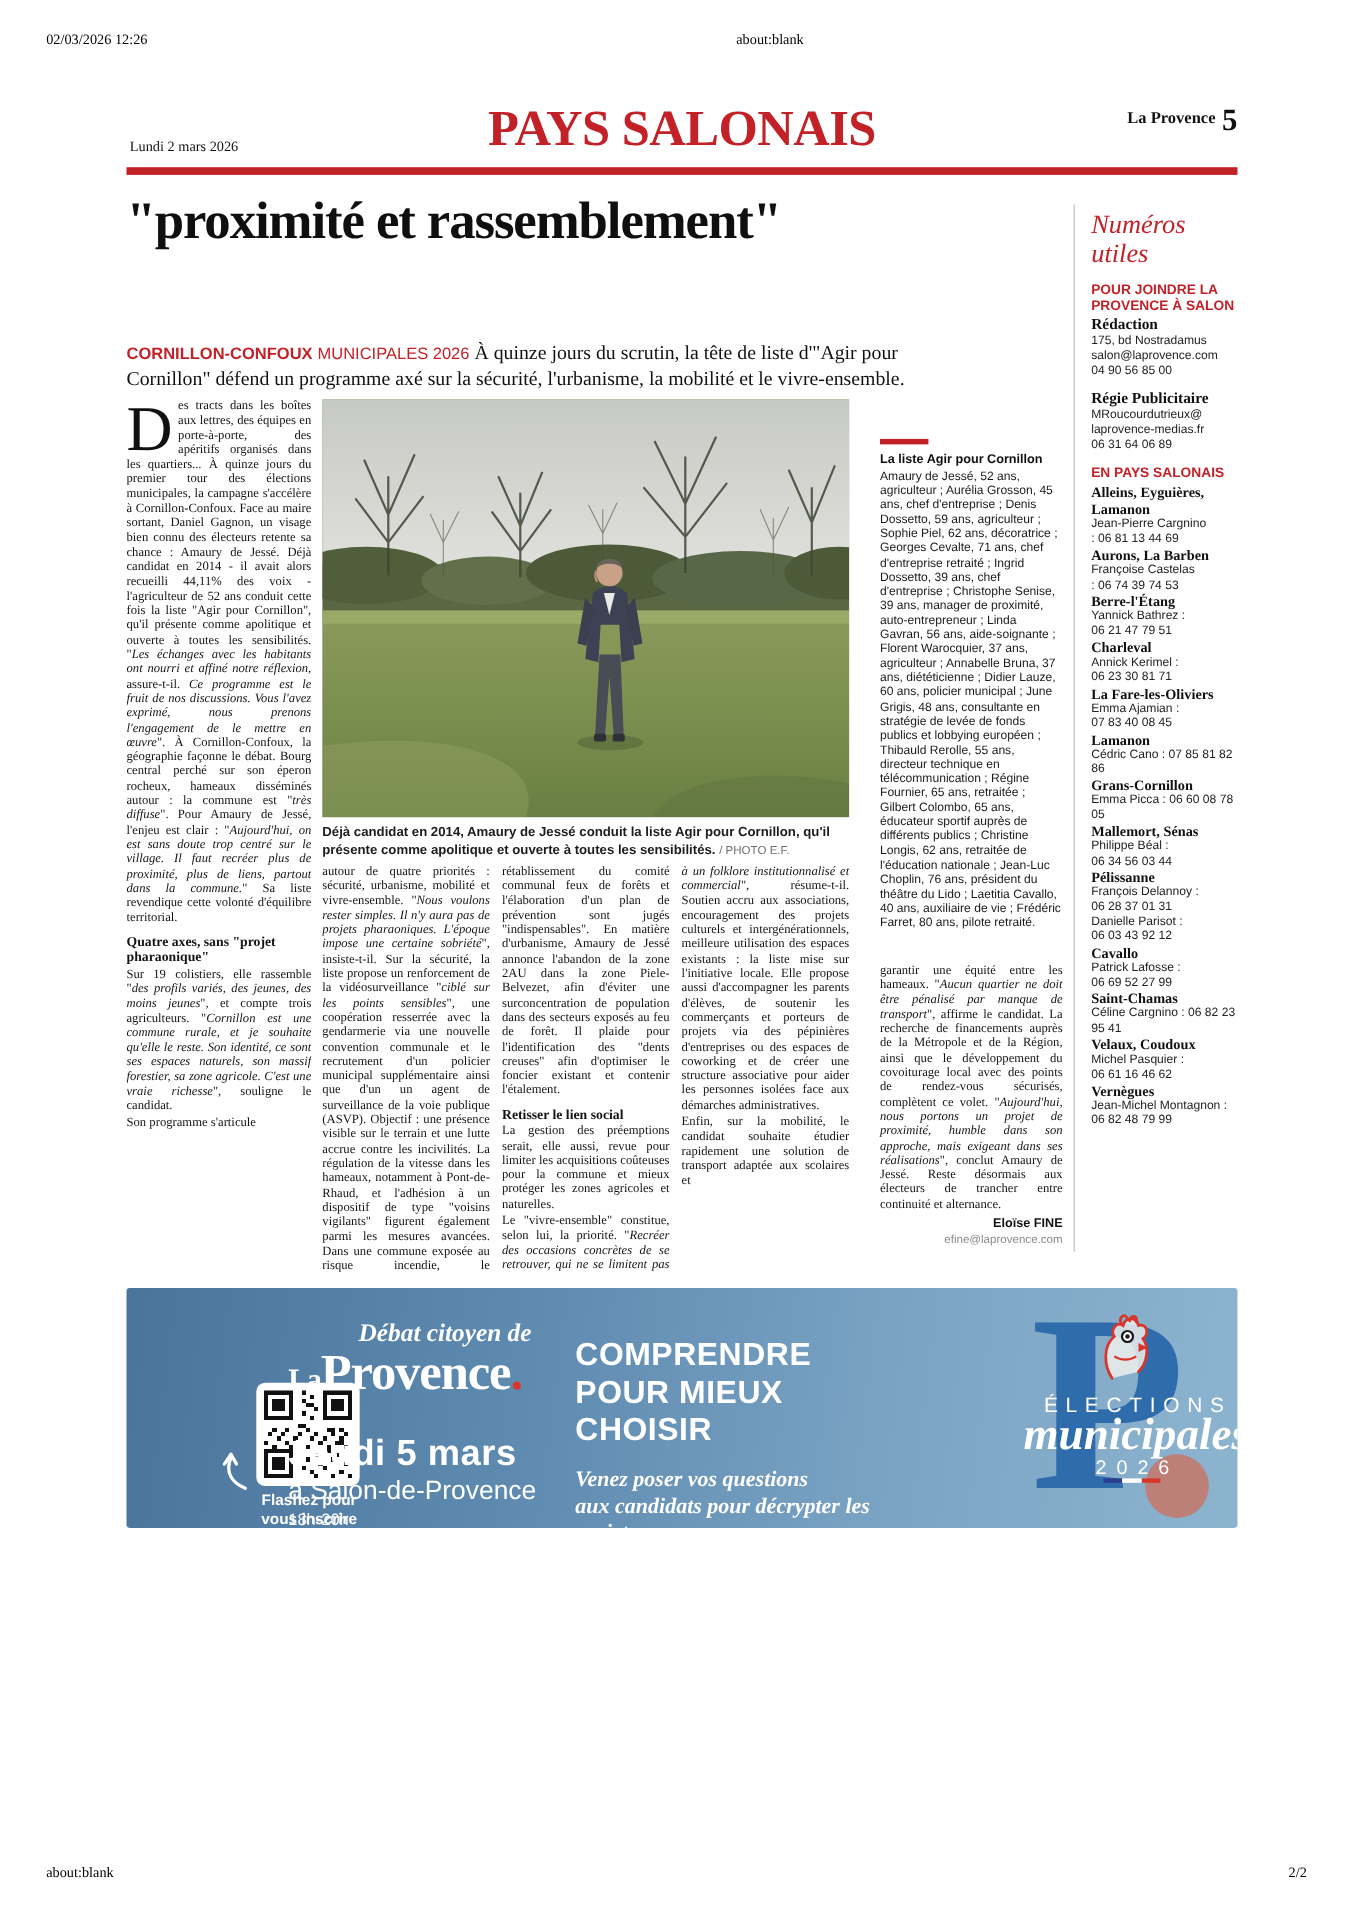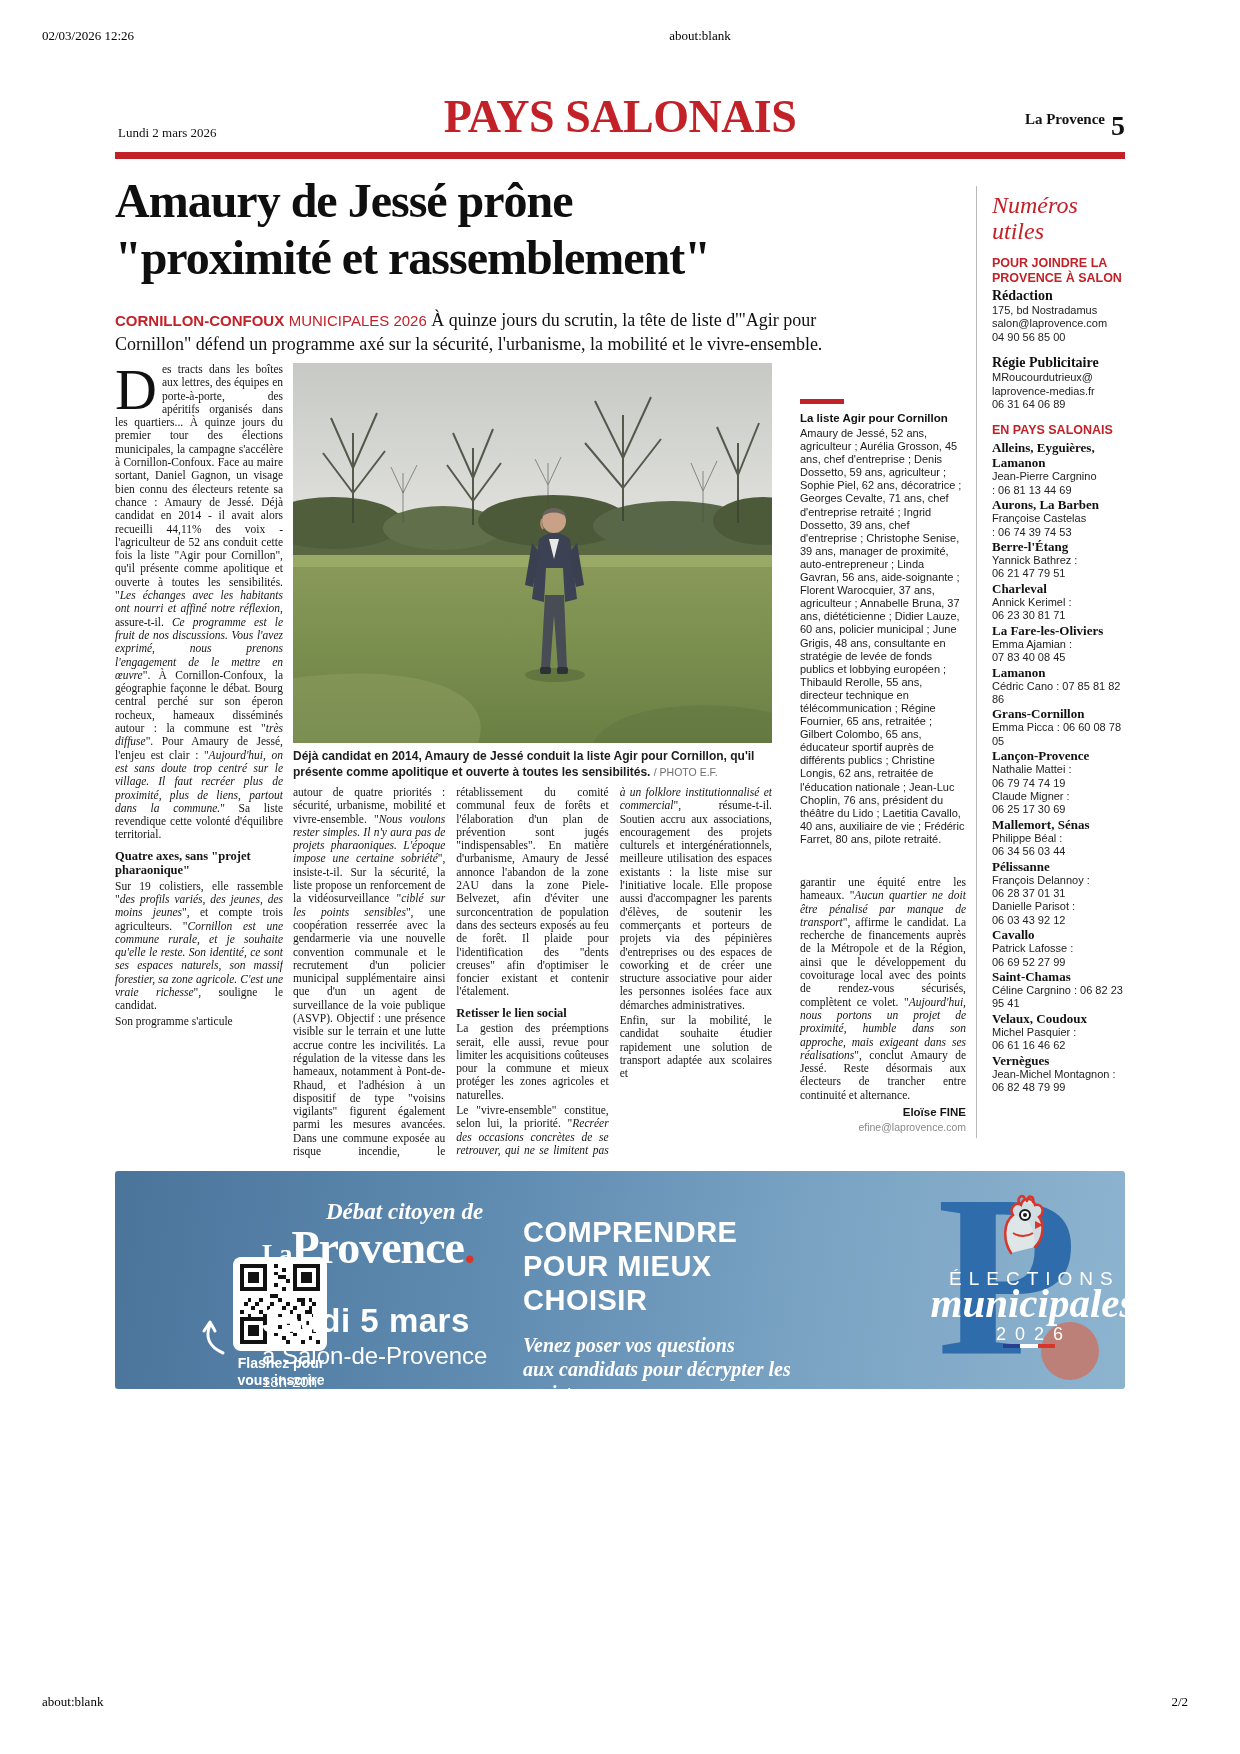--- a/index.html
+++ b/index.html
@@ -11,21 +11,21 @@
   .print-meta { position:absolute; font:13px "Liberation Serif",serif; color:#000; }
   .pm-datetime { left:42px; top:28px; }
   .pm-title { left:700px; top:28px; transform:translateX(-50%); }
   .pm-url { left:42px; top:1694px; }
   .pm-page { right:52px; top:1694px; }
 
   
   .masthead-date { position:absolute; left:118px; top:125px; font:13px "Liberation Serif",serif; }
   .masthead-title { position:absolute; left:115px; top:94px; width:1010px; text-align:center;
     font:bold 46px/1 "Liberation Serif",serif; color:#c32128; letter-spacing:-0.5px; }
-  .masthead-brand { position:absolute; right:115px; top:112px; display:flex; align-items:flex-start; gap:6px; }
+  .masthead-brand { position:absolute; right:115px; top:96px; display:flex; align-items:center; gap:6px; }
   .brand-name { font:bold 15px/1 "Liberation Serif",serif; padding-bottom:4px; }
   .brand-num { font:bold 28px/1 "Liberation Serif",serif; }
   .red-rule { position:absolute; left:115px; top:152px; width:1010px; height:7px; background:#c32128; }
 
   
   .headline { position:absolute; left:115px; top:172px; width:790px;
     font:bold 48px/57px "Liberation Serif",serif; color:#0f0f0f; letter-spacing:-1px; }
   .kicker { position:absolute; left:115px; top:308px; width:748px; font:18px/24px "Liberation Serif",serif; color:#111; }
   .kicker-loc { font:bold 15px "Liberation Sans",sans-serif; color:#c32128; }
   .kicker-ed { font:15px "Liberation Sans",sans-serif; color:#c32128; }
@@ -103,21 +103,20 @@
 
   <div class="masthead-date">Lundi 2 mars 2026</div>
   <div class="masthead-title">PAYS SALONAIS</div>
   <div class="masthead-brand">
     <span class="brand-name">La Provence</span>
     <span class="brand-num">5</span>
   </div>
   <div class="red-rule"></div>
 
   <h1 class="headline">
-    <div>Amaury de Jessé prône</div>
     <div>"proximité et rassemblement"</div>
   </h1>
 
   <p class="kicker">
     <span class="kicker-loc">CORNILLON-CONFOUX</span>
     <span class="kicker-ed">MUNICIPALES 2026</span>
     <span>À quinze jours du scrutin, la tête de liste d'"Agir pour Cornillon" défend un programme axé sur la sécurité, l'urbanisme, la mobilité et le vivre-ensemble.</span>
   </p>
 
   <div class="col1 body-text">
@@ -283,29 +282,20 @@
           </div>
         </div>
 
         <div>
           <div class="sb-town">Grans-Cornillon</div>
           <div class="sb-lines">
             <div>Emma Picca : 06 60 08 78 05</div>
           </div>
         </div>
 
-        <div>
-          <div class="sb-town">Lançon-Provence</div>
-          <div class="sb-lines">
-            <div>Nathalie Mattei :</div>
-            <div>06 79 74 74 19</div>
-            <div>Claude Migner :</div>
-            <div>06 25 17 30 69</div>
-          </div>
-        </div>
 
         <div>
           <div class="sb-town">Mallemort, Sénas</div>
           <div class="sb-lines">
             <div>Philippe Béal :</div>
             <div>06 34 56 03 44</div>
           </div>
         </div>
 
 

